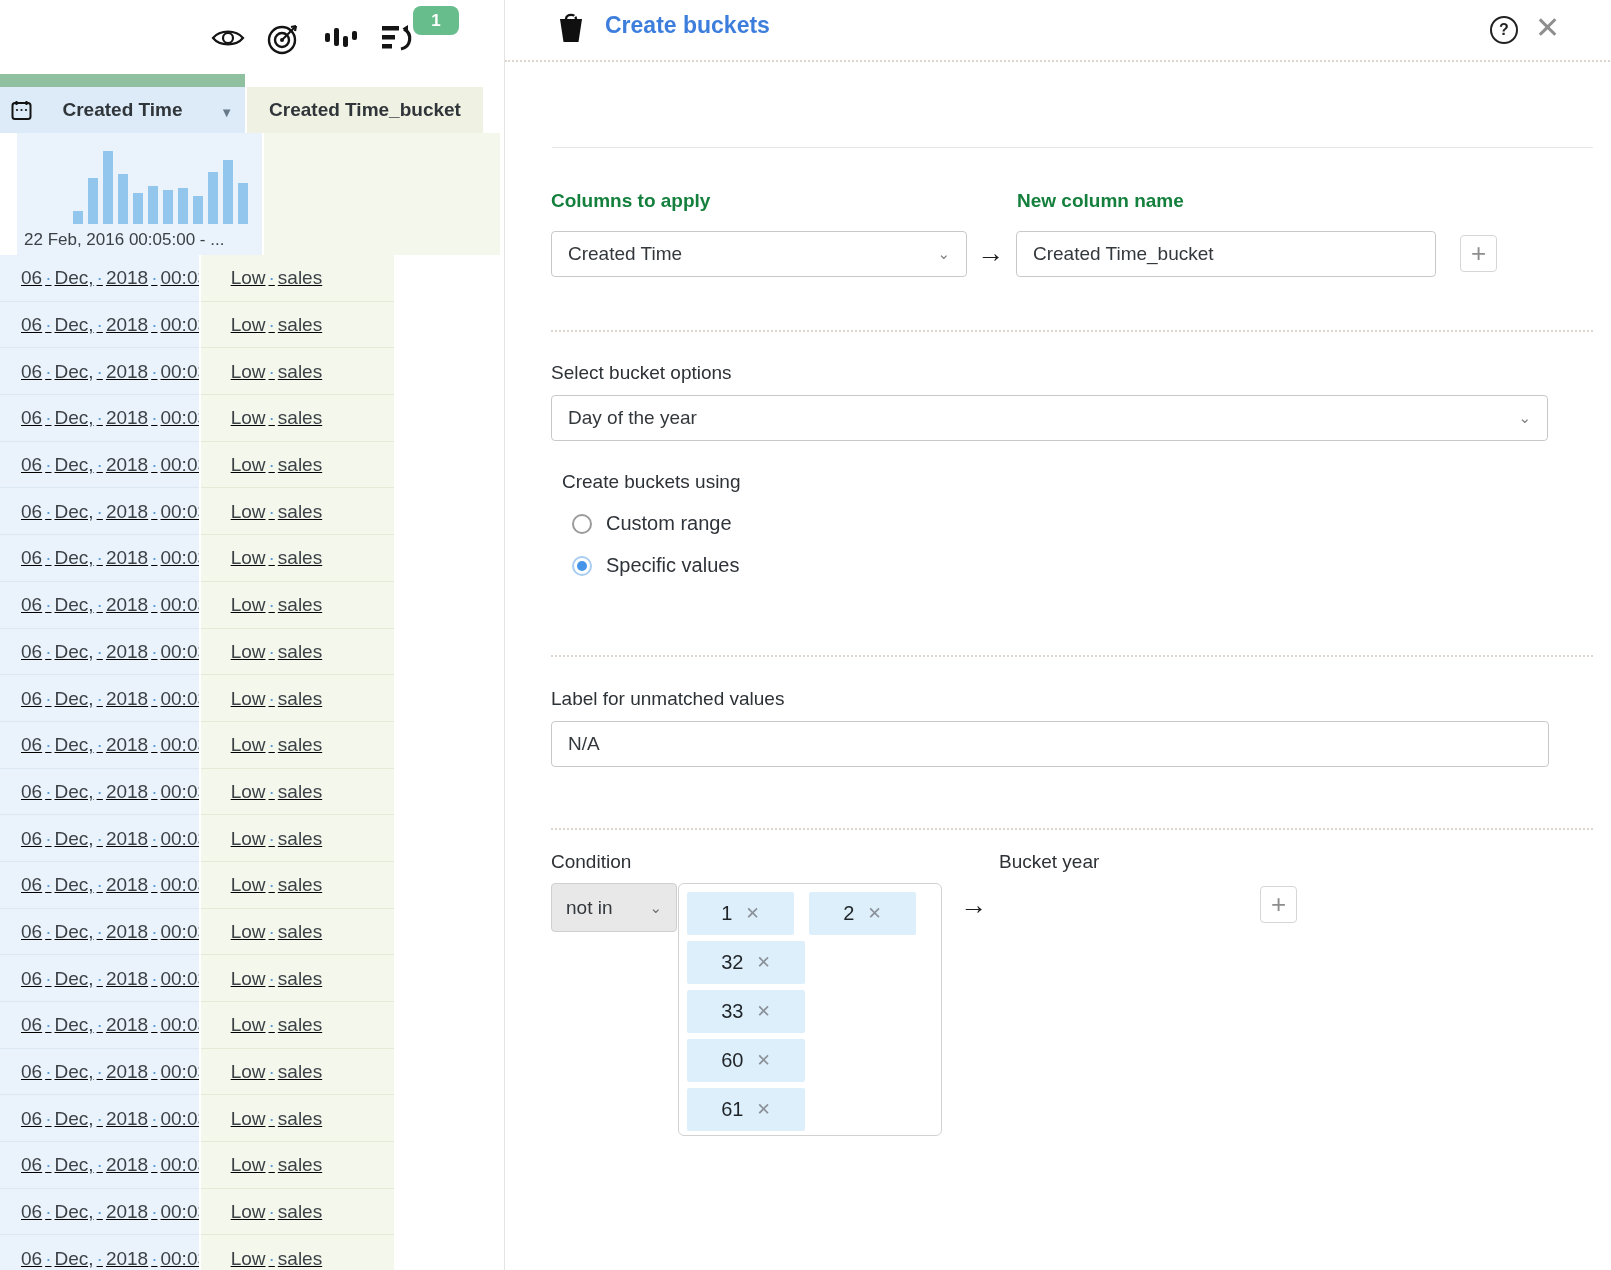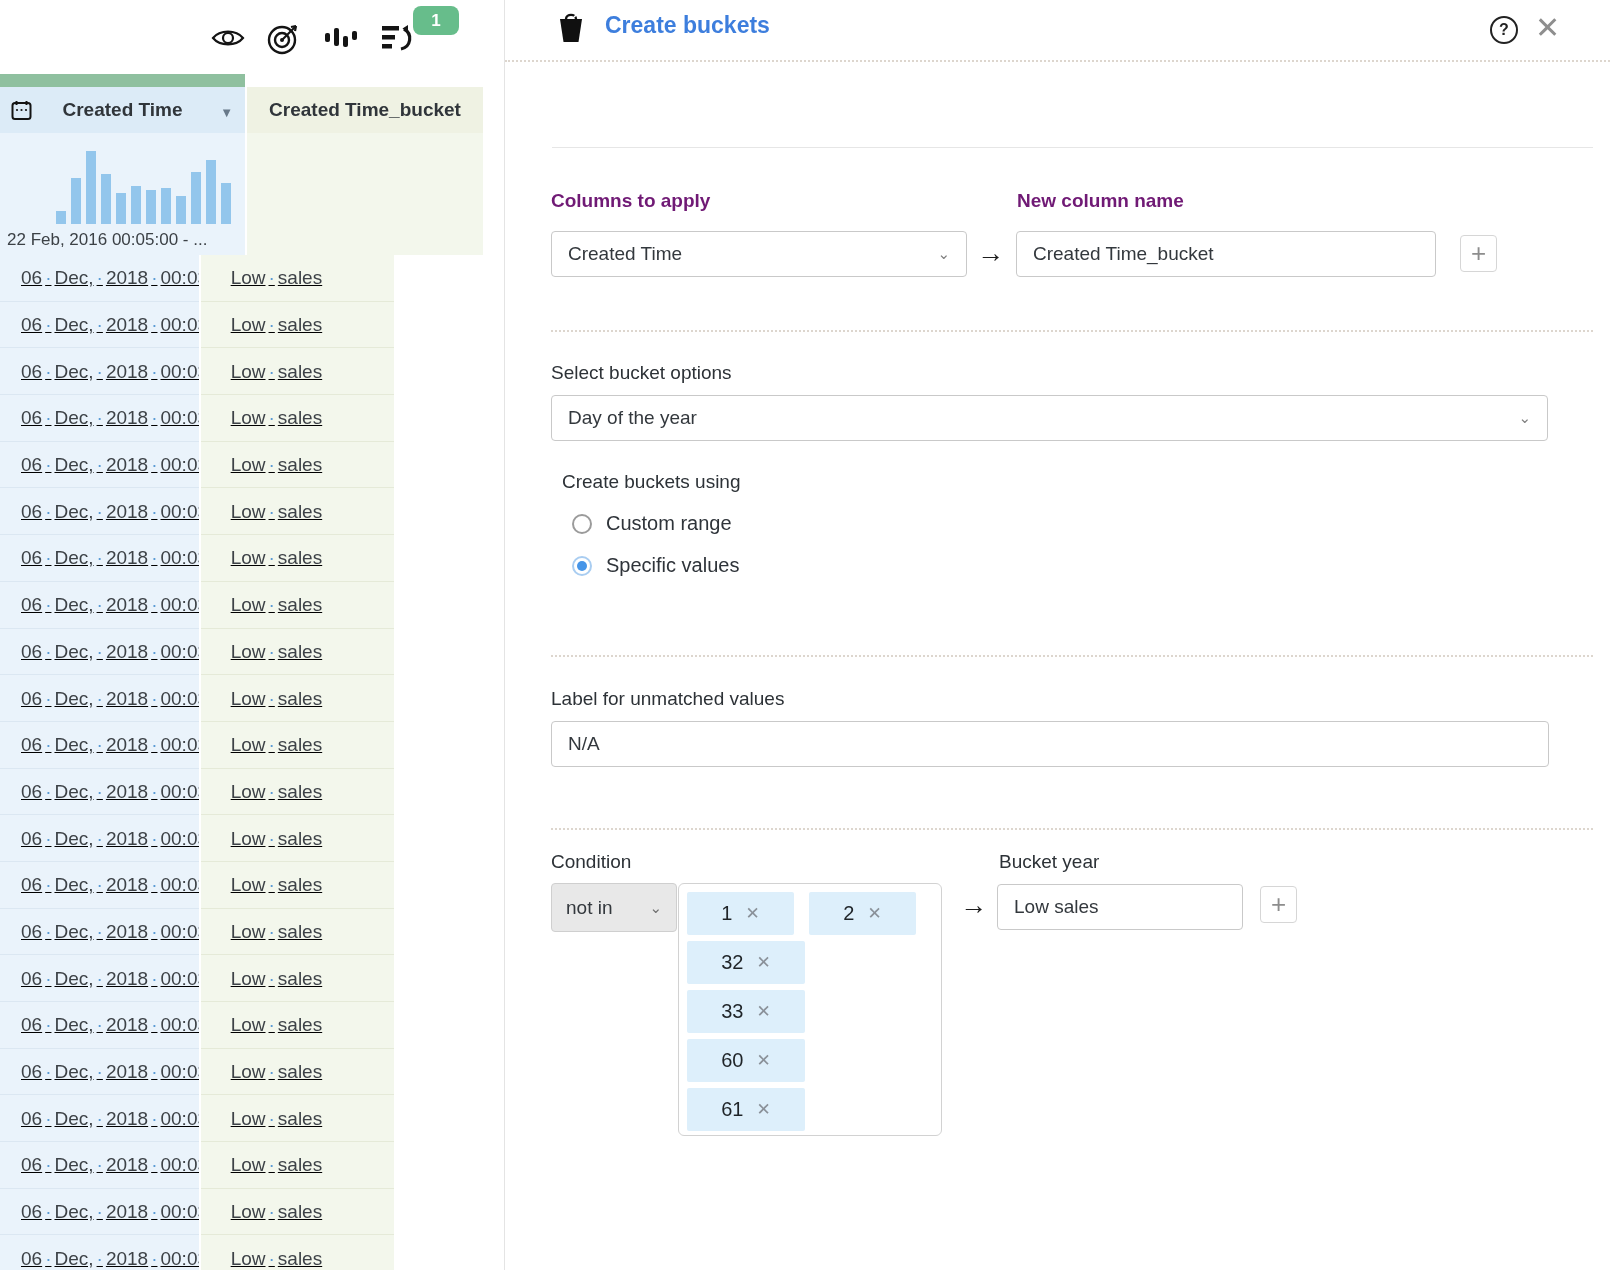--- a/index.html
+++ b/index.html
@@ -20,21 +20,21 @@
 
   #col-select-bar { position:absolute; left:0; top:74px; width:245px; height:13px; background:#8fc09f; }
 
   #table-header { position:absolute; left:0; top:87px; width:483px; height:46px; display:flex; }
   .th { height:46px; display:flex; align-items:center; font-size:19px; font-weight:bold; color:#30353a; }
   #th1 { width:245px; background:#dcebf7; position:relative; justify-content:center; margin-right:2px; }
   #th2 { width:236px; background:#eff2e3; justify-content:center; }
   #th1 .cal { position:absolute; left:11px; top:13px; }
   #th1 .sort-caret { position:absolute; right:12px; top:18px; font-size:13px; color:#68798a; }
 
-  #histo-row { position:absolute; left:0; top:133px; width:558px; height:122px; display:flex;text-decoration:underline; }
+  #histo-row { position:absolute; left:17px; top:133px; width:558px; height:122px; display:flex;text-decoration:underline; }
   #histo-cell { width:245px; height:122px; background:#eaf3fb; position:relative; margin-right:2px; }
   #histo-cell2 { width:236px; height:122px; background:#f3f7ec; }
   #histo-bars { position:absolute; left:56px; bottom:31px; width:180px; height:76px; display:flex; align-items:flex-end; gap:5px; }
   #histo-bars .bar { width:10px; background:#93c6ec; }
   #histo-label { position:absolute; left:7px; bottom:5px; width:238px; font-size:17px; color:#3c4146; white-space:nowrap; }
 
   #table-rows { position:absolute; left:0; top:255px; width:394px; height:1015px; overflow:hidden;text-decoration:underline; }
   .trow { display:flex; height:46.7px; }
   .tcell { height:46.7px; display:flex; align-items:center; font-size:19px; color:#3d4247; white-space:nowrap; overflow:hidden; }
   .tcell.c1 { width:245px; background:#eaf3fb; padding-left:21px; margin-right:2px; box-shadow:inset 0 -1px 0 #dbe7f2; }
@@ -52,21 +52,21 @@
 
   #tabs { position:absolute; left:47px; top:94px; display:flex; }
   .tab { height:53px; display:flex; align-items:center; justify-content:center; font-size:21px; cursor:pointer; }
   .tab.active { width:207px; background:#4ba2e8; color:#fff; position:relative; }
   .tab.inactive { width:203px; background:#f1f1f1; color:#6f6f6f; }
   .tab.active::after { content:""; position:absolute; left:50%; bottom:-8px; transform:translateX(-50%);
     border-left:8px solid transparent; border-right:8px solid transparent; border-top:8px solid #4ba2e8; }
   #tabs-underline { position:absolute; left:47px; top:147px; width:1041px; height:1px; background:#e6e6e6; }
 
   .dlg-label { position:absolute; font-size:19px; color:#2d3237; }
-  .dlg-label.bold { font-weight:bold; color:#701a75; }
+  .dlg-label.bold { font-weight:bold; color:#15803d; }
 
   .field { position:absolute; border:1px solid #c9c9c9; border-radius:4px; background:#fff; display:flex;
     align-items:center; font-size:19px; color:#33383d; padding:0 16px; height:46px; }
   .field .chev { margin-left:auto; color:#7d7d7d; font-size:15px; }
   .arrow { position:absolute; font-size:27px; color:#1d1d1d; }
   .plus-btn { position:absolute; width:37px; height:37px; border:1px solid #d6d6d6; border-radius:4px; background:#fff;
     color:#8d8d8d; font-size:26px; font-weight:300; display:flex; align-items:center; justify-content:center; cursor:pointer; }
 
   .dotted-div { position:absolute; left:46px; width:1042px; border-top:2px dotted #ddd6ce; }
 
@@ -366,18 +366,15 @@
         </div>
         <div class="chip-row">
           <div class="chip single">
             <span>61</span>
             <span class="x">✕</span>
           </div>
         </div>
       </div>
 
     <span class="arrow" style="left:455px; top:890px;">→</span>
-    <div class="field" style="left:492px; top:884px; width:246px;">
-      <span>Low sales</span>
-    </div>
     <div class="plus-btn" style="left:755px; top:886px;">+</div>
   </div>
 </div>
 
 </body></html>

